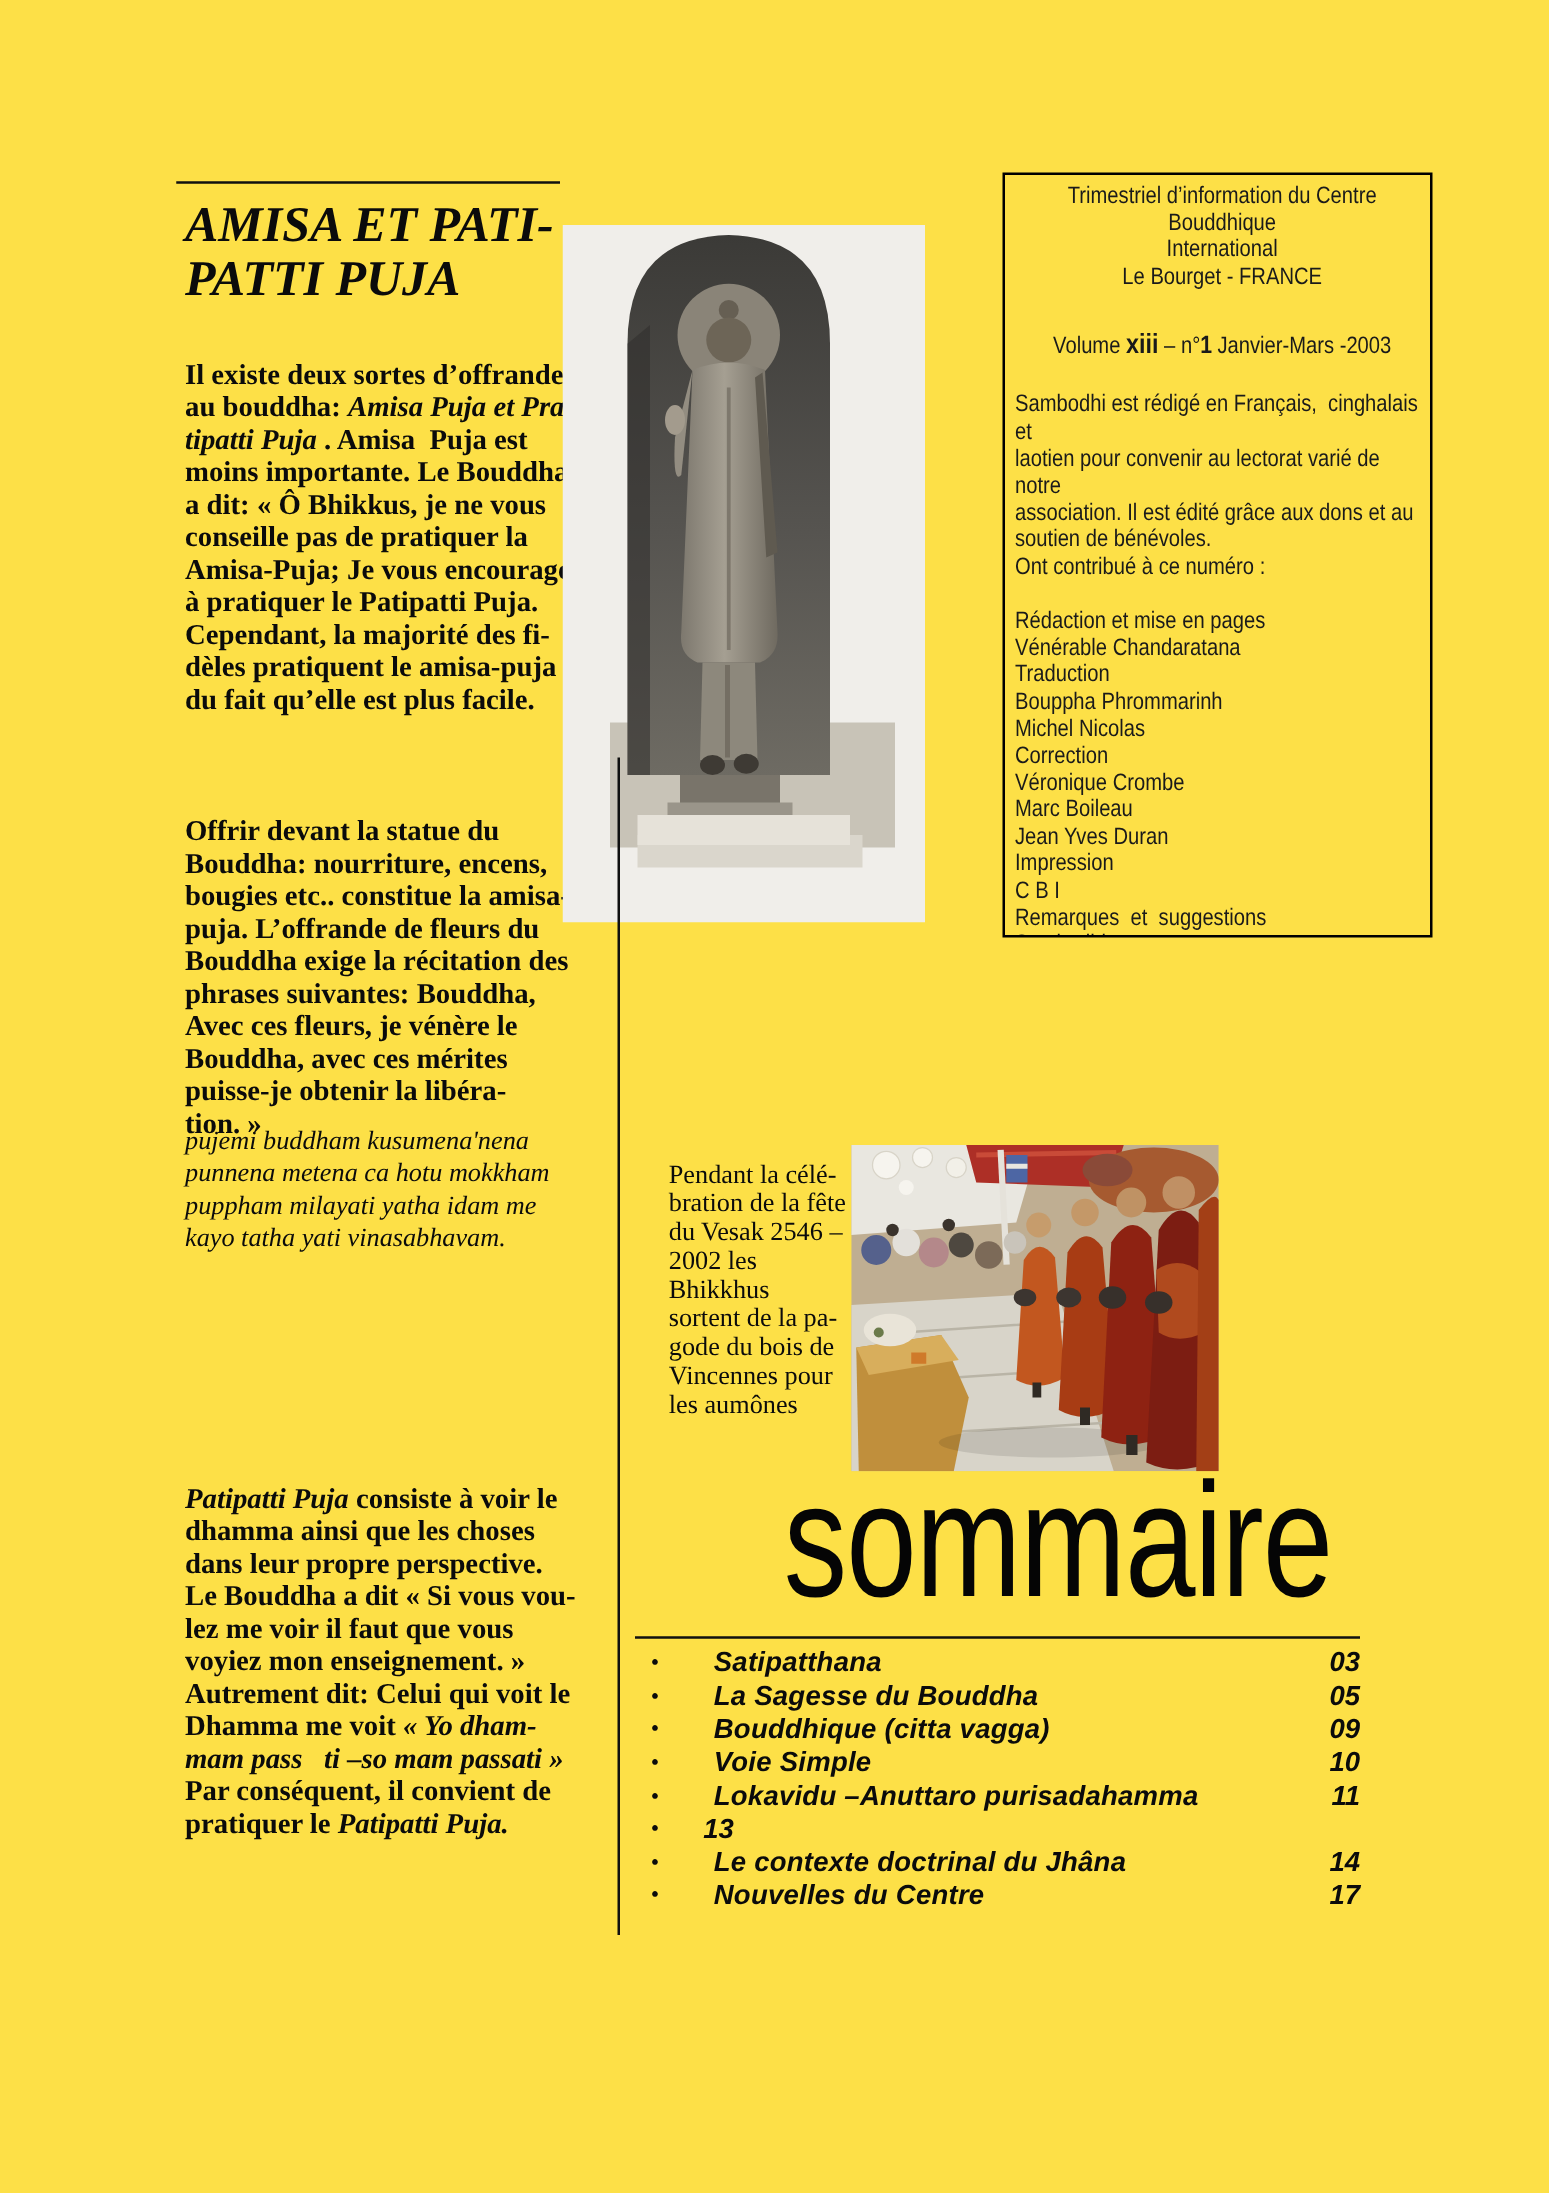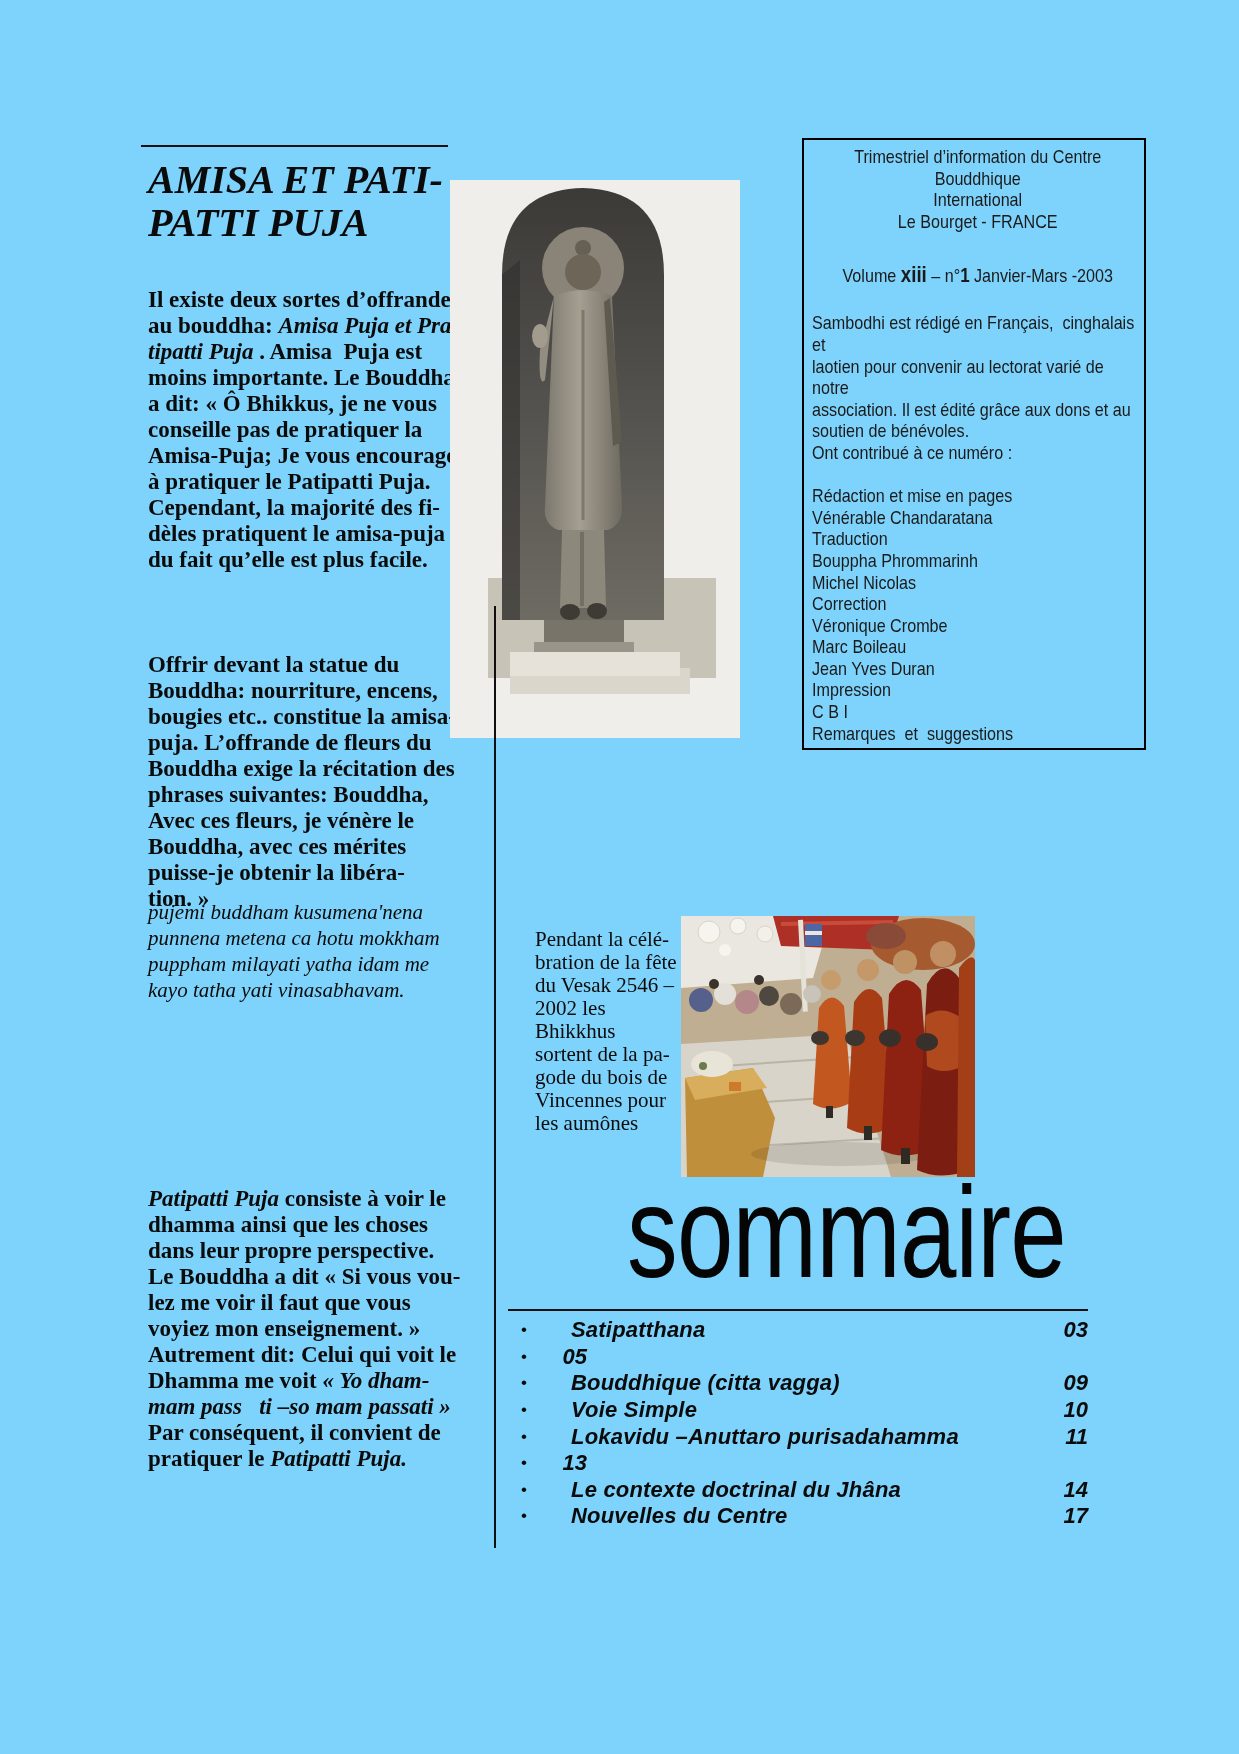--- a/index.html
+++ b/index.html
@@ -1,16 +1,16 @@
 <!DOCTYPE html>
 <html><head>
 <meta charset="utf-8">
 <style>
   html,body{margin:0;padding:0;background:#ffffff;}
-  .page{position:relative;width:1239px;height:1754px;background:#7dd3fc;overflow:hidden;
+  .page{position:relative;width:1239px;height:1754px;background:#fde047;overflow:hidden;
         font-family:"Liberation Serif",serif;color:#0b0b0b;}
   .abs{position:absolute;}
   .rule{background:#101010;}
   
   .title-rule{left:141px;top:145px;width:307px;height:2px;}
   .article-title{left:148px;top:158px;width:360px;
     font:italic 700 40px/43px "Liberation Serif",serif;letter-spacing:0px;white-space:pre-wrap;}
   .body-par{left:148px;width:352px;font:700 23px/26px "Liberation Serif",serif;white-space:pre-wrap;}
   .body-par i{font-weight:700;}
   .p1{top:287px;} .p2{top:634px;margin-top:18px;} .p4{top:975px;} .p5{top:1186px;}
@@ -230,20 +230,21 @@
   <div class="abs rule toc-rule"></div>
 
   <div class="abs toc">
     <div class="toc-row">
       <span class="toc-bullet">•</span>
       <span class="toc-label">Satipatthana</span>
       <span class="toc-page">03</span>
     </div>
     <div class="toc-row">
       <span class="toc-bullet">•</span>
+      <span class="toc-label">La Sagesse du Bouddha</span>
       <span class="toc-page">05</span>
     </div>
     <div class="toc-row">
       <span class="toc-bullet">•</span>
       <span class="toc-label">Bouddhique (citta vagga)</span>
       <span class="toc-page">09</span>
     </div>
     <div class="toc-row">
       <span class="toc-bullet">•</span>
       <span class="toc-label">Voie Simple</span>

